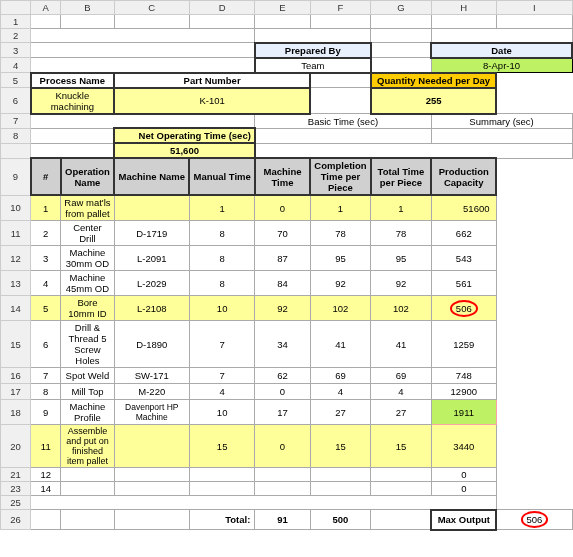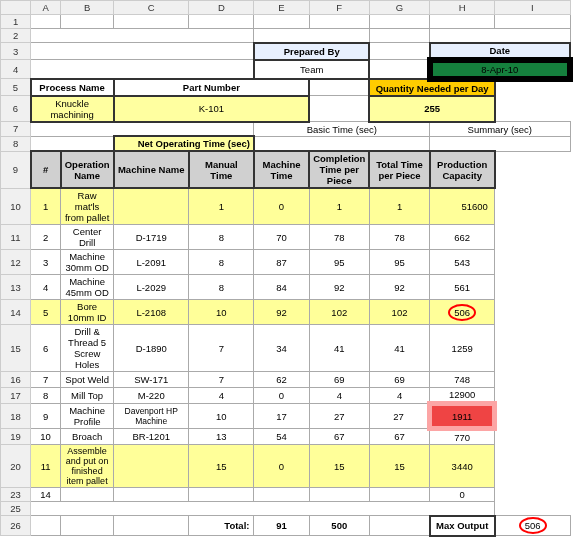--- a/index.html
+++ b/index.html
@@ -105,21 +105,21 @@
       <td class="white" colspan="2" style="border:2px solid #333; font-weight:bold; background:#e8f0fe;">Prepared By</td>
       <td class="white"></td>
       <td class="white" colspan="2" style="border:2px solid #333; font-weight:bold; background:#e8f0fe;">Date</td>
     </tr>
 
     <tr style="height:14px">
       <td class="row-header">4</td>
       <td class="white" colspan="4"></td>
       <td class="white" colspan="2" style="border:2px solid #333; background:#fff;">Team</td>
       <td class="white"></td>
-      <td class="white" colspan="2" style="border:6px solid #000000; background:#15803d;">8-Apr-10</td>
+      <td class="white" colspan="2" style="border:1px solid #000000; background:#bef264;">8-Apr-10</td>
     </tr>
 
     <tr style="height:14px">
       <td class="row-header">5</td>
       <td class="white" colspan="2" style="border:2px solid #333; font-weight:bold; background:#fff;">Process Name</td>
       <td class="white" colspan="3" style="border:2px solid #333; font-weight:bold; background:#fff;">Part Number</td>
       <td class="white"></td>
       <td class="white" colspan="2" style="border:2px solid #333; font-weight:bold; background:#ffcc00;">Quantity Needed per Day</td>
     </tr>
 
@@ -139,20 +139,26 @@
     </tr>
 
     <tr style="height:14px">
       <td class="row-header">8</td>
       <td class="white" colspan="2"></td>
       <td class="yellow" colspan="2" style="border:2px solid #333; text-align:right; font-weight:bold;">Net Operating Time (sec)</td>
       <td class="white" colspan="3"></td>
       <td class="white" colspan="2"></td>
     </tr>
 
+    <tr style="height:14px">
+      <td class="row-header"></td>
+      <td class="white" colspan="2"></td>
+      <td class="yellow" colspan="2" style="border:2px solid #333; text-align:center; font-weight:bold;">51,600</td>
+      <td class="white" colspan="5"></td>
+    </tr>
 
     <tr style="height:30px">
       <td class="row-header">9</td>
       <td style="border:2px solid #333; background:#d0d0d0; font-weight:bold; text-align:center;">#</td>
       <td style="border:2px solid #333; background:#d0d0d0; font-weight:bold; text-align:center;">Operation Name</td>
       <td style="border:2px solid #333; background:#d0d0d0; font-weight:bold; text-align:center;">Machine Name</td>
       <td style="border:2px solid #333; background:#d0d0d0; font-weight:bold; text-align:center;">Manual Time</td>
       <td style="border:2px solid #333; background:#d0d0d0; font-weight:bold; text-align:center;">Machine Time</td>
       <td style="border:2px solid #333; background:#d0d0d0; font-weight:bold; text-align:center;">Completion Time per Piece</td>
       <td style="border:2px solid #333; background:#d0d0d0; font-weight:bold; text-align:center;">Total Time per Piece</td>
@@ -257,47 +263,47 @@
 
     <tr style="height:16px">
       <td class="row-header">18</td>
       <td style="border:1px solid #aaa; background:#fff; text-align:center;">9</td>
       <td style="border:1px solid #aaa; background:#fff; text-align:center;">Machine Profile</td>
       <td style="border:1px solid #aaa; background:#fff; text-align:center; font-size:8.5px;">Davenport HP Machine</td>
       <td style="border:1px solid #aaa; background:#fff; text-align:center;">10</td>
       <td style="border:1px solid #aaa; background:#fff; text-align:center;">17</td>
       <td style="border:1px solid #aaa; background:#fff; text-align:center;">27</td>
       <td style="border:1px solid #aaa; background:#fff; text-align:center;">27</td>
-      <td style="border:5px solid #fca5a5; background:#ef4444; text-align:center;">1911</td>
-    </tr>
-
-    <tr style="height:16px">
-      <td class="row-header">19</td>
-      <td style="border:1px solid #aaa; background:#fff; text-align:center;">10</td>
-      <td style="border:1px solid #aaa; background:#fff; text-align:center;">Broach</td>
-      <td style="border:1px solid #aaa; background:#fff; text-align:center;">BR-1201</td>
-      <td style="border:1px solid #aaa; background:#fff; text-align:center;">13</td>
-      <td style="border:1px solid #aaa; background:#fff; text-align:center;">54</td>
-      <td style="border:1px solid #aaa; background:#fff; text-align:center;">67</td>
-      <td style="border:1px solid #aaa; background:#fff; text-align:center;">67</td>
-      <td style="border:1px solid #aaa; background:#fff; text-align:center;">770</td>
-    </tr>
+      <td style="border:1px solid #fca5a5; background:#bef264; text-align:center;">1911</td>
+    </tr>
+
 
     <tr style="height:30px">
       <td class="row-header">20</td>
       <td style="border:1px solid #aaa; background:#ffff99; text-align:center;">11</td>
       <td style="border:1px solid #aaa; background:#ffff99; text-align:center; font-size:9px;">Assemble and put on finished item pallet</td>
       <td style="border:1px solid #aaa; background:#ffff99;"></td>
       <td style="border:1px solid #aaa; background:#ffff99; text-align:center;">15</td>
       <td style="border:1px solid #aaa; background:#ffff99; text-align:center;">0</td>
       <td style="border:1px solid #aaa; background:#ffff99; text-align:center;">15</td>
       <td style="border:1px solid #aaa; background:#ffff99; text-align:center;">15</td>
       <td style="border:1px solid #aaa; background:#ffff99; text-align:center;">3440</td>
     </tr>
 
+    <tr style="height:14px">
+      <td class="row-header">21</td>
+      <td style="border:1px solid #aaa; background:#fff; text-align:center;">12</td>
+      <td style="border:1px solid #aaa; background:#fff;"></td>
+      <td style="border:1px solid #aaa; background:#fff;"></td>
+      <td style="border:1px solid #aaa; background:#fff;"></td>
+      <td style="border:1px solid #aaa; background:#fff;"></td>
+      <td style="border:1px solid #aaa; background:#fff;"></td>
+      <td style="border:1px solid #aaa; background:#fff;"></td>
+      <td style="border:1px solid #aaa; background:#fff; text-align:center;">0</td>
+    </tr>
 
 
     <tr style="height:14px">
       <td class="row-header">23</td>
       <td style="border:1px solid #aaa; background:#fff; text-align:center;">14</td>
       <td style="border:1px solid #aaa; background:#fff;"></td>
       <td style="border:1px solid #aaa; background:#fff;"></td>
       <td style="border:1px solid #aaa; background:#fff;"></td>
       <td style="border:1px solid #aaa; background:#fff;"></td>
       <td style="border:1px solid #aaa; background:#fff;"></td>

